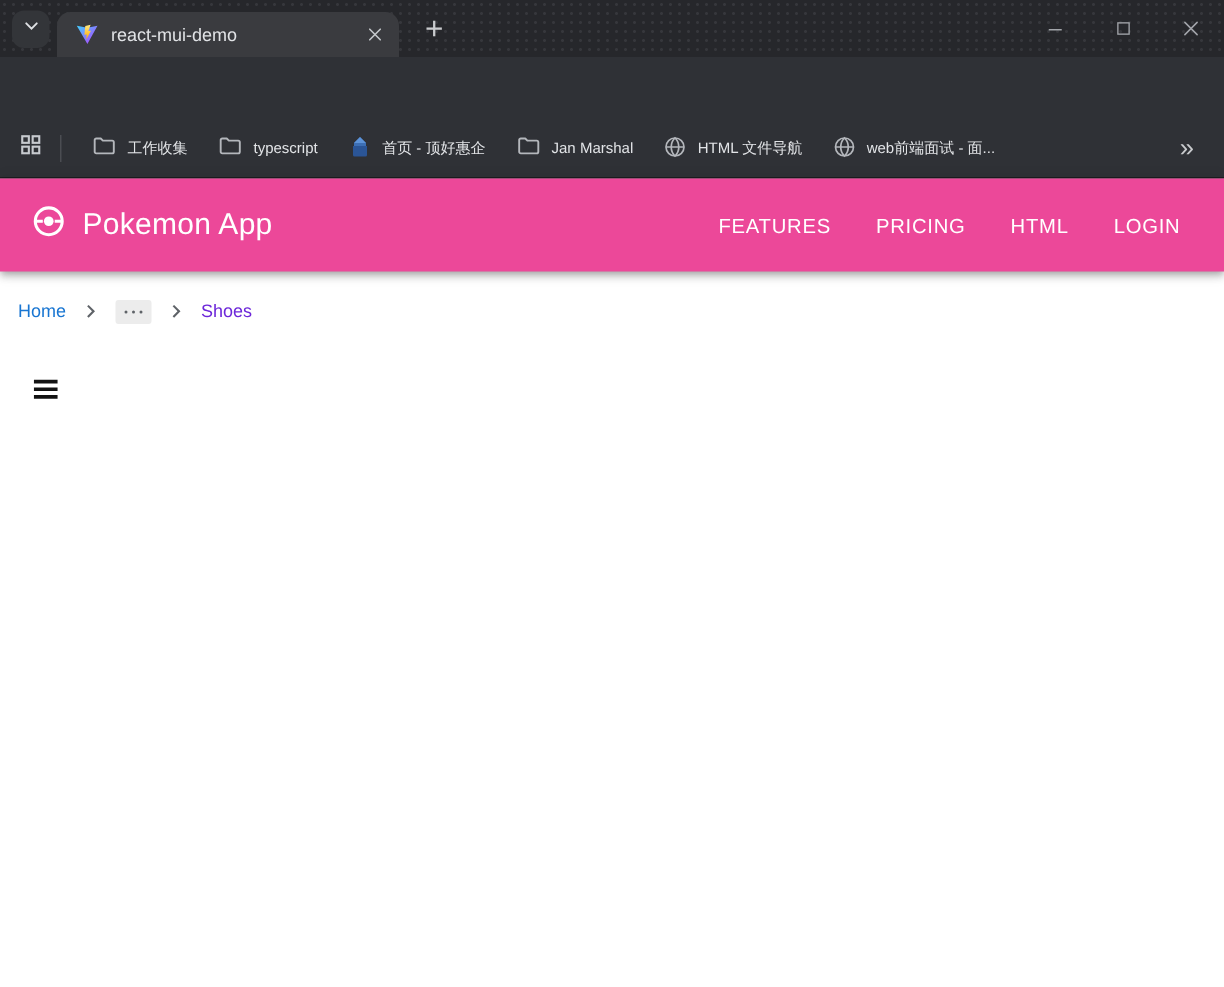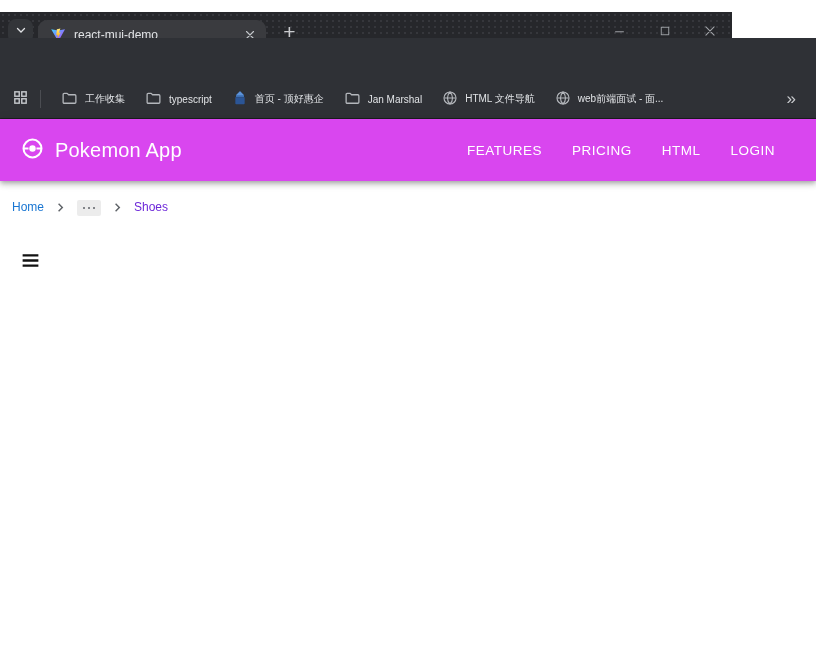--- a/index.html
+++ b/index.html
@@ -2,21 +2,21 @@
 <html><head>
 <meta charset="utf-8">
 <style>
   * { margin:0; padding:0; box-sizing:border-box; }
   html,body { width:816px; height:658px; }
   body { font-family:"Liberation Sans", sans-serif; background:#fff; overflow:hidden; }
 
   .browser { position:relative; width:816px; height:658px; background:#ffffff; }
 
   
-  .tabstrip { position:absolute; left:0; top:12px; width:732px; height:38px; background:#26272b;
+  .tabstrip { position:absolute; left:0; top:0; width:816px; height:38px; background:#26272b;
     background-image:radial-gradient(#36373c 0.9px, transparent 1px); background-size:6px 6px; }
   .tab-search-btn { position:absolute; left:8px; top:7px; width:25px; height:25px; border-radius:8px;
     background:#333539; display:flex; align-items:center; justify-content:center; cursor:pointer; }
   .tab { position:absolute; left:38px; top:8px; width:228px; height:30px; background:#3a3b3f;
     border-radius:9px 9px 0 0; display:flex; align-items:center; padding:0 8px; cursor:pointer; }
   .tab .favicon { width:16px; height:16px; margin:0 8px 0 4px; flex:0 0 auto; }
   .tab-title { flex:1; color:#e1e3e6; font-size:12px; white-space:nowrap; overflow:hidden; }
   .tab-close { width:17px; height:17px; border-radius:50%; display:flex; align-items:center; justify-content:center; cursor:pointer; }
   .newtab-btn { position:absolute; left:276px; top:7px; width:27px; height:27px; border-radius:50%;
     color:#c9cbce; font-size:21px; font-weight:400; line-height:25px; text-align:center; cursor:pointer; }
@@ -41,27 +41,27 @@
   .bookmarks-bar { position:absolute; left:0; top:80px; width:816px; height:39px; background:#2f3136;
     border-bottom:1px solid #1d1e21; display:flex; align-items:center; }
   .apps-btn { margin-left:8px; width:24px; height:24px; display:flex; align-items:center; justify-content:center; cursor:pointer; }
   .bm-sep { width:1px; height:18px; background:#4b4d52; margin:0 10px 0 8px; }
   .bm-item { display:flex; align-items:center; gap:7px; padding:4px 10px; border-radius:7px;
     color:#e2e4e7; font-size:10px; white-space:nowrap; cursor:pointer; }
   .bm-item svg { flex:0 0 auto; }
   .bm-overflow { margin-left:auto; margin-right:14px; color:#c9cbce; font-size:17px; cursor:pointer; padding:2px 6px; }
 
   
-  .appbar { position:absolute; left:0; top:119px; width:816px; height:62px; background:#d946ef;
+  .appbar { position:absolute; left:0; top:119px; width:816px; height:62px; background:#ec4899;
     display:flex; align-items:center;
     box-shadow:0 2px 4px -1px rgba(0,0,0,.2), 0 4px 5px 0 rgba(0,0,0,.14), 0 1px 10px 0 rgba(0,0,0,.12); }
   .pokeball-btn { margin-left:12px; width:40px; height:40px; border-radius:50%;
     display:flex; align-items:center; justify-content:center; cursor:pointer; }
   .app-title { margin-left:3px; color:#fff; font-size:20px; font-weight:500; letter-spacing:.2px; }
-  .appbar-nav { margin-left:auto; margin-right:33px; display:flex; align-items:center; gap:14px; }
+  .appbar-nav { margin-left:auto; margin-right:21px; display:flex; align-items:center; gap:14px; }
   .appbar-btn { color:#fff; font-size:13.5px; font-weight:500; letter-spacing:.5px;
     padding:6px 8px; border-radius:4px; display:flex; align-items:center; gap:3px; cursor:pointer; }
 
   
   .breadcrumbs { position:absolute; left:12px; top:198px; display:flex; align-items:center; font-size:12px; }
   .crumb-link { color:#1976d2; cursor:pointer; text-decoration:none; }
   .crumb-sep { margin:0 8px; display:flex; align-items:center; }
   .crumb-ellipsis { width:24px; height:16px; background:#ececec; border-radius:2px;
     display:flex; align-items:center; justify-content:center; gap:2.5px; cursor:pointer; margin-top:2px; }
   .crumb-ellipsis i { width:2.6px; height:2.6px; border-radius:50%; background:#5f6368; }

